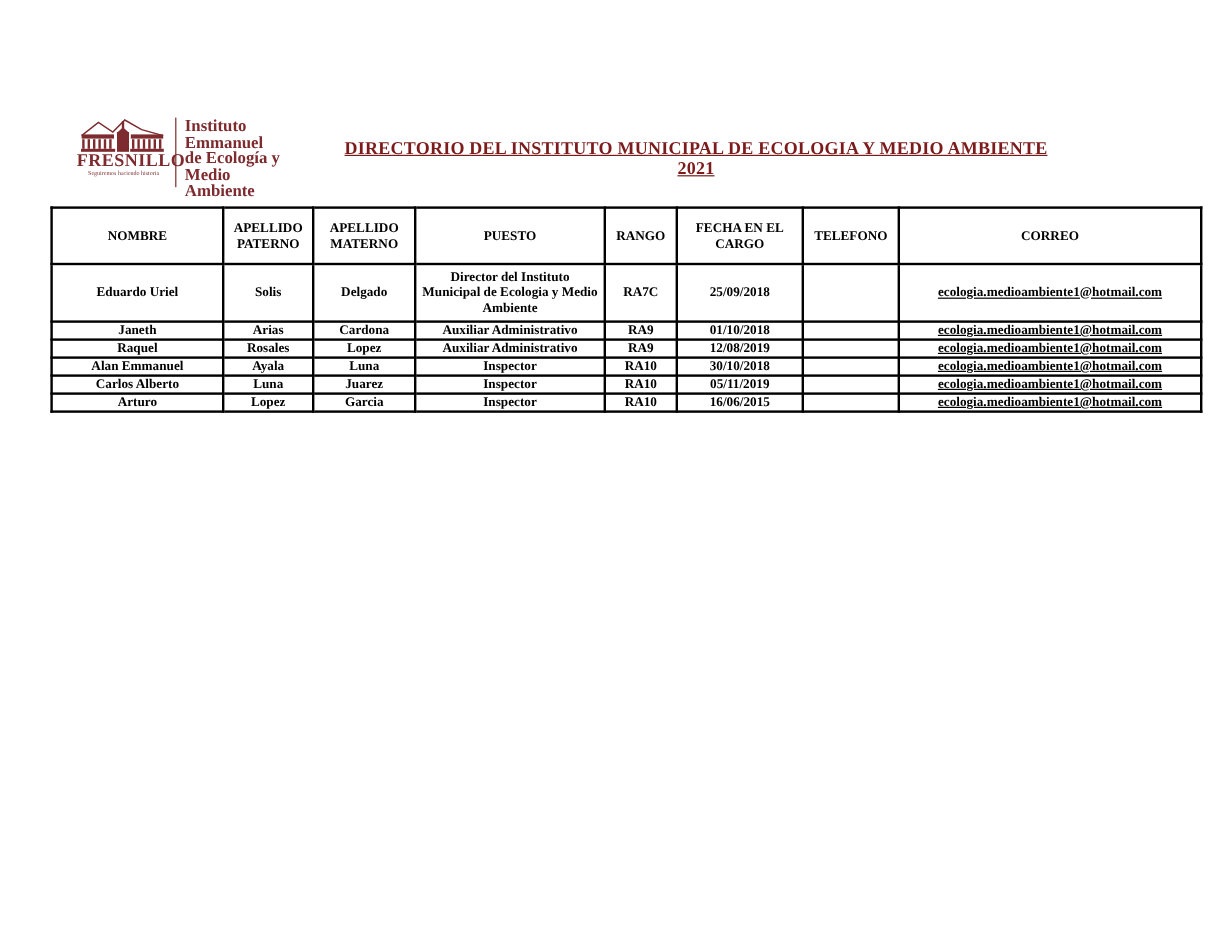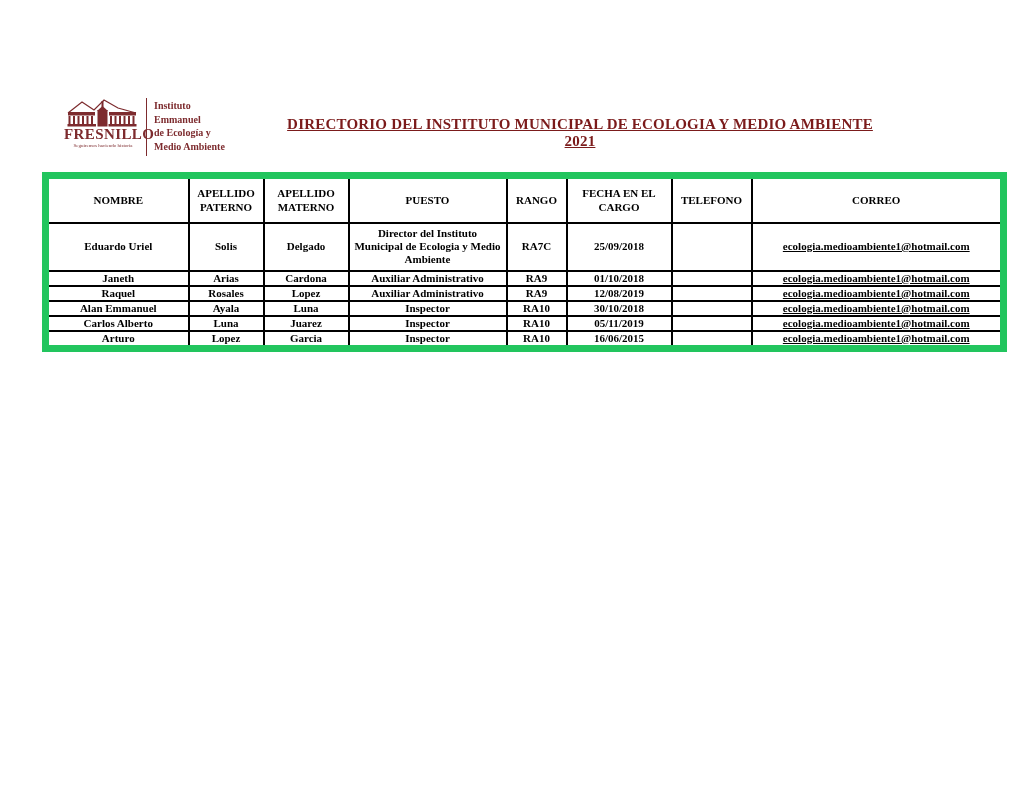--- a/index.html
+++ b/index.html
@@ -25,37 +25,37 @@
   .tagline {
     position: absolute; left: 0px; top: 47px; width: 78px;
     font-size: 5px; color: #7d2b2e; text-align: center; white-space: nowrap;
   }
   .logo-divider {
     position: absolute; left: 82px; top: 2px; width: 1px; height: 58px;
     background: #7d2b2e;
   }
   .org {
     position: absolute; left: 90px; top: 3px; width: 80px;
-    font-size: 10px; line-height: 13.5px; font-weight: bold; color: #7d2b2e;
+    font-size: 14px; line-height: 13.5px; font-weight: bold; color: #7d2b2e;
   }
   .org span { display: block; }
 
   .title {
     position: absolute; left: 272px; top: 116px; width: 616px; margin: 0;
     text-align: center; font-size: 15px; font-weight: bold;
     letter-spacing: 0.2px; color: #7b1b1b;
     font-family: "Liberation Serif", serif;
     text-decoration: underline;
   }
 
   
   table.directory {
     position: absolute; left: 42px; top: 172px; width: 958px;
     border-collapse: collapse; table-layout: fixed;
-    border: 7px solid #22c55e;
+    border: 1px solid #22c55e;
   }
   .directory th, .directory td {
     border: 2px solid #000;
     text-align: center; vertical-align: middle;
     font-weight: bold; padding: 0 3px; overflow: hidden;
   }
   .directory th { font-size: 11px; line-height: 14px; height: 47px; }
   .directory tr.row-tall td { height: 48px; font-size: 11px; line-height: 13px; margin-left: 44px; }
   .directory tr.row-slim td { height: 14px; font-size: 11px; line-height: 13px; }
   a.email { color: #000; text-decoration: underline; cursor: pointer; white-space: nowrap; }

